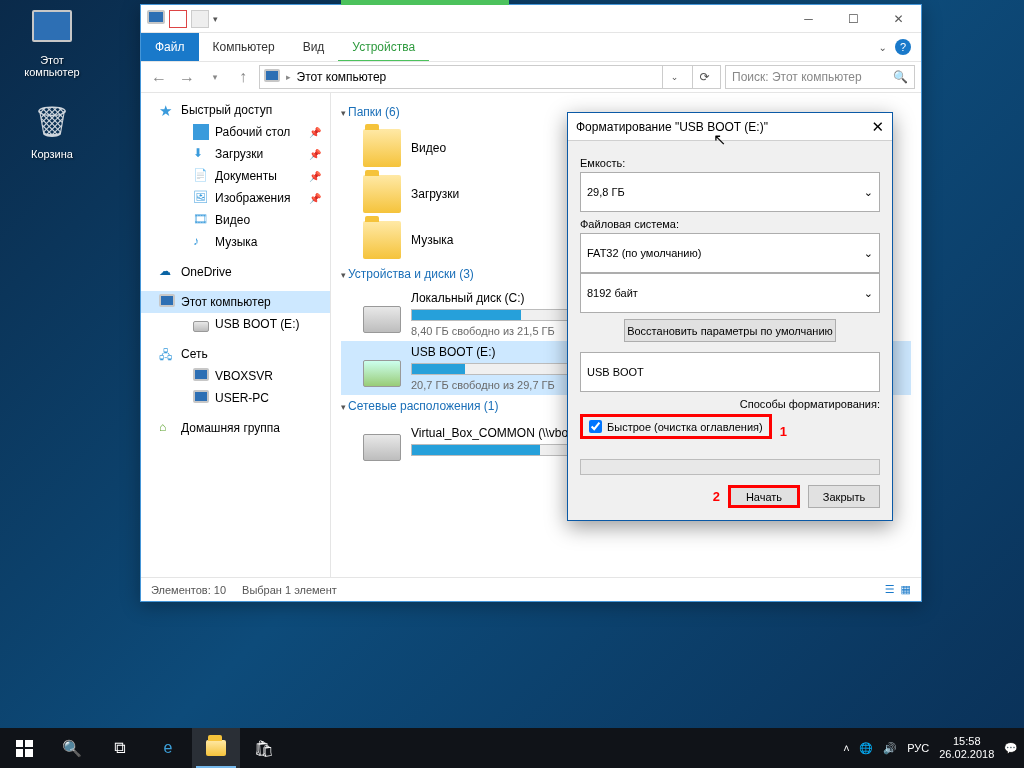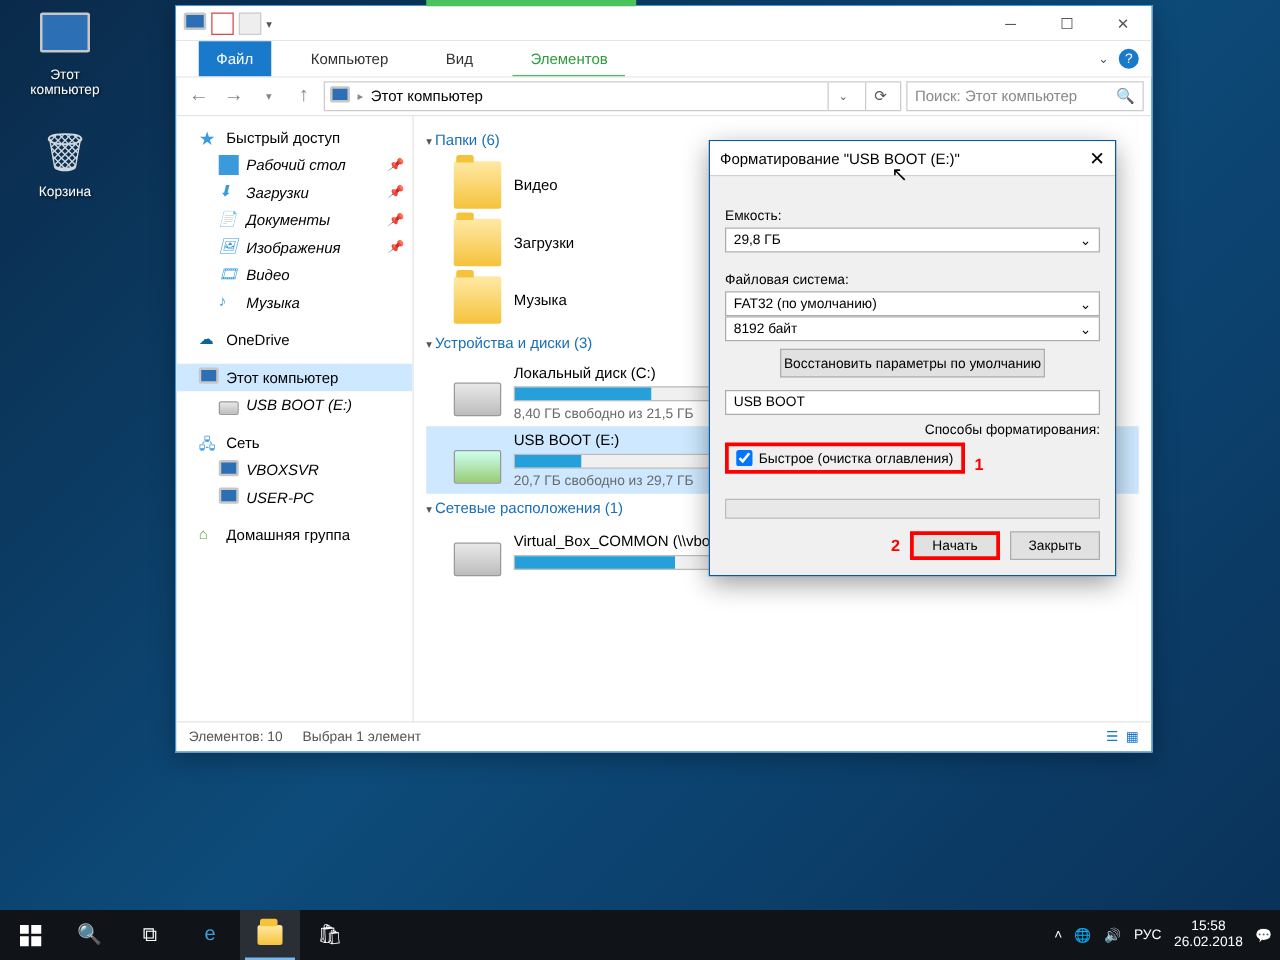--- a/index.html
+++ b/index.html
@@ -15,37 +15,37 @@
 .explorer { position: absolute; left: 140px; top: 4px; width: 782px; height: 598px; background: #fff; border: 1px solid #4596d8; box-shadow: 0 4px 18px rgba(0,0,0,.3); }
 .titlebar { height: 28px; background: #fff; display: flex; align-items: center; border-bottom: 1px solid #e5e5e5; }
 .title-icons { display: flex; align-items: center; gap: 4px; padding-left: 6px; }
 .title-icon { width: 18px; height: 18px; }
 .win-controls { margin-left: auto; display: flex; }
 .win-btn { width: 45px; height: 28px; display: flex; align-items: center; justify-content: center; color: #555; font-size: 12px; }
 .ribbon-tabs-row { display: flex; align-items: center; height: 28px; background: #fff; position: relative; }
 .rt-context { position: absolute; left: 200px; top: -28px; height: 28px; background: #4cc25c; color: #fff; padding: 0 12px; font-size: 11px; display: flex; align-items: center; }
 .rt-apptitle { position: absolute; left: 370px; top: -28px; height: 28px; color: #555; font-size: 12px; display: flex; align-items: center; }
 .ribbon-tabs { display: flex; height: 28px; }
-.ribbon-tab { padding: 0 14px; font-size: 12px; color: #333; display: flex; align-items: center; cursor: pointer; margin-left: 18px; }
+.ribbon-tab { padding: 0 14px; font-size: 12px; color: #333; display: flex; align-items: center; cursor: pointer; }
 .ribbon-tab.active { background: #1979ca; color: #fff; }
 .ribbon-tab.green { color: #2e9a3e; border-bottom: 1px solid #4cc25c; }
 .ribbon-help { margin-left: auto; display: flex; align-items: center; gap: 8px; padding-right: 10px; }
 .help-circle { width: 16px; height: 16px; border-radius: 50%; background: #1979ca; color: #fff; font-size: 11px; display: flex; align-items: center; justify-content: center; }
 .addr-row { height: 32px; display: flex; align-items: center; border-top: 1px solid #e5e5e5; border-bottom: 1px solid #e5e5e5; padding: 0 6px; gap: 4px; }
 .nav-arrow { width: 24px; height: 24px; display: flex; align-items: center; justify-content: center; color: #888; }
 .addr-bar { flex: 1; height: 24px; border: 1px solid #ccc; display: flex; align-items: center; padding: 0 4px; gap: 6px; font-size: 12px; }
 .addr-bar .pc-icon { width: 16px; height: 16px; }
 .addr-btn { width: 24px; height: 22px; border-left: 1px solid #ccc; display: flex; align-items: center; justify-content: center; color: #555; }
 .search-box { width: 190px; height: 24px; border: 1px solid #ccc; display: flex; align-items: center; padding: 0 6px; font-size: 12px; color: #888; }
 .search-box .mag { margin-left: auto; }
 
 .body-split { display: flex; height: calc(100% - 28px - 28px - 32px - 24px); }
 .nav-pane { width: 190px; border-right: 1px solid #e5e5e5; padding: 6px 0; font-size: 12px; overflow: hidden; }
 .nav-item { display: flex; align-items: center; gap: 6px; padding: 3px 8px 3px 18px; cursor: pointer; }
-.nav-item.child { padding-left: 34px; font-style: italic; }
+.nav-item.child { padding-left: 52px; }
 .nav-item.selected { background: #cde8ff; }
 .nav-ico { width: 16px; height: 16px; flex-shrink: 0; }
 .nav-sep { height: 8px; }
 
 .content { flex: 1; padding: 8px 10px; font-size: 12px; overflow: hidden; position: relative; }
 .grp-head { color: #1a6fb8; font-size: 12px; padding: 4px 0 6px 0; cursor: pointer; }
 .grp-head::before { content: "▾ "; color: #555; font-size: 9px; }
 .item-row { display: flex; align-items: center; gap: 10px; padding: 4px 4px 4px 22px; }
 .item-row.sel { background: #cde8ff; }
 .thumb { width: 38px; height: 38px; flex-shrink: 0; }
@@ -55,22 +55,22 @@
 .drive-sub { color: #6a6a6a; font-size: 11px; }
 
 .statusbar { height: 24px; border-top: 1px solid #e5e5e5; display: flex; align-items: center; font-size: 11px; color: #555; padding: 0 10px; gap: 16px; }
 .statusbar .view-icons { margin-left: auto; display: flex; gap: 6px; color: #1979ca; }
 
 
 .dialog { position: absolute; left: 567px; top: 112px; width: 326px; background: #f0f0f0; border: 1px solid #0a59a6; box-shadow: 0 6px 20px rgba(0,0,0,.4); font-size: 11px; }
 .dlg-title { height: 28px; background: #fff; border-bottom: 1px solid #d0d0d0; display: flex; align-items: center; padding: 0 8px; font-size: 12px; }
 .dlg-close { margin-left: auto; font-size: 15px; cursor: pointer; }
 .dlg-body { padding: 10px 12px 12px; }
-.dlg-label { display: block; margin: 16px 0 3px; }
-.dlg-select, .dlg-input { width: 100%; height: 20px; border: 1px solid #adadad; background: #fff; padding: 0 6px; font-size: 11px; display: flex; align-items: center; justify-content: space-between; }
+.dlg-label { display: block; margin: 6px 0 3px; }
+.dlg-select, .dlg-input { width: 100%; height: 40px; border: 1px solid #adadad; background: #fff; padding: 0 6px; font-size: 11px; display: flex; align-items: center; justify-content: space-between; }
 .dlg-btn { height: 23px; border: 1px solid #adadad; background: #e1e1e1; padding: 0 2px; font-size: 11px; cursor: pointer; }
 .dlg-btn-row { text-align: center; margin: 6px 0 10px; }
 .fieldset { border: none; margin-top: 6px; }
 .fieldset legend { font-size: 11px; padding: 0; margin-bottom: 4px; text-align: right; }
 .chk-row { display: flex; align-items: center; gap: 5px; padding: 3px 6px; border: 3px solid #ff0000; width: fit-content; }
 .progress-slot { width: 100%; height: 16px; border: 1px solid #bcbcbc; background: #e8e8e8; margin-top: 20px; }
 .dlg-footer { display: flex; justify-content: flex-end; align-items: center; gap: 8px; margin-top: 10px; }
 .dlg-footer .dlg-btn { min-width: 72px; }
 .red-box { border: 3px solid #ff0000; }
 .anno { color: #ff0000; font-weight: bold; font-size: 13px; }
@@ -126,21 +126,21 @@
       <div class="win-btn">☐</div>
       <div class="win-btn">✕</div>
     </div>
   </div>
 
   <div class="ribbon-tabs-row">
     <div class="ribbon-tabs">
       <div class="ribbon-tab active">Файл</div>
       <div class="ribbon-tab">Компьютер</div>
       <div class="ribbon-tab">Вид</div>
-      <div class="ribbon-tab green">Элементов</div>
+      <div class="ribbon-tab green">Устройства</div>
     </div>
     <div class="ribbon-help">
       <span style="font-size:10px;color:#555">⌄</span>
       <div class="help-circle">?</div>
     </div>
   </div>
 
   <div class="addr-row">
     <div class="nav-arrow">←</div>
     <div class="nav-arrow">→</div>

